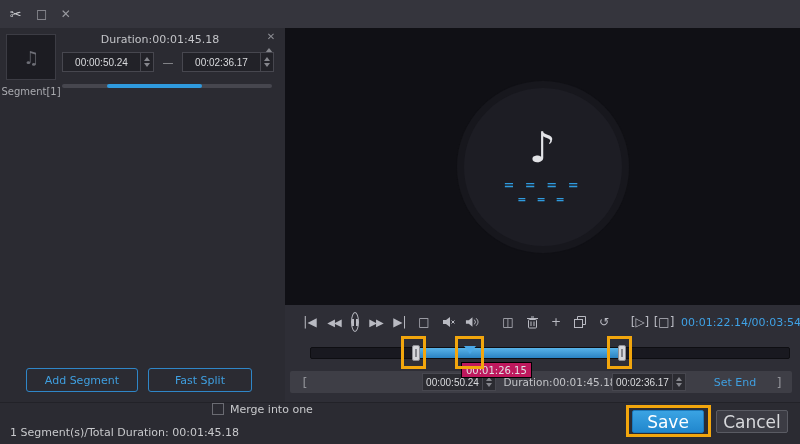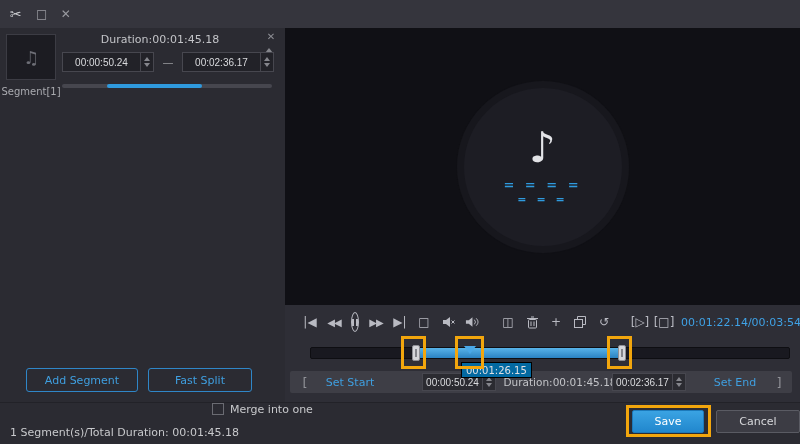--- a/index.html
+++ b/index.html
@@ -58,38 +58,38 @@
   .circle-btn i{display:block;width:2px;height:7px;background:#b9bac2;}
   .gap-left{margin-left:12px;}
   .time-display{margin-left:auto;margin-right:8px;color:#3fa2e6;font-size:11px;white-space:nowrap;}
 
   
   .timeline{position:absolute;left:310px;top:347px;width:480px;height:12px;background:#191920;border:1px solid #0e0e12;border-radius:2px;}
   .tl-sel{position:absolute;top:0;height:10px;background:linear-gradient(180deg,#58b3e9,#2a82c2);}
   .tl-handle{position:absolute;top:-3px;width:8px;height:16px;background:#d5d6da;border-radius:2px;border:1px solid #8e8f95;z-index:3;display:flex;align-items:center;justify-content:center;}
   .tl-handle i{display:block;width:2px;height:8px;background:#84858b;}
   .tl-marker{position:absolute;top:-2px;width:0;height:0;border-left:6px solid transparent;border-right:6px solid transparent;border-top:8px solid #4aa8e8;z-index:2;}
-  .tl-tooltip{position:absolute;left:461px;top:362px;min-width:70px;height:16px;background:#0369a1;border:1px solid #000;color:#dfe0e3;font-size:10px;display:flex;align-items:center;justify-content:center;z-index:6;padding:0 4px;}
+  .tl-tooltip{position:absolute;left:461px;top:362px;min-width:70px;height:16px;background:#be185d;border:1px solid #000;color:#dfe0e3;font-size:10px;display:flex;align-items:center;justify-content:center;z-index:6;padding:0 4px;}
 
   
   .trim-row{position:absolute;left:290px;top:371px;width:502px;height:22px;background:#3e3e46;border-radius:2px;}
   .trim-row .abs{position:absolute;top:0;height:22px;display:flex;align-items:center;justify-content:center;}
   .bracket{color:#909197;font-size:13px;}
   .trim-link{color:#3f9fe0;font-size:11px;cursor:default;}
   .trim-row .time-input{height:18px;width:74px;background:#2b2b31;top:2px;position:absolute;}
   .trim-duration{color:#c3c4c8;font-size:10.5px;}
 
   
   .footer{position:absolute;left:0;top:402px;width:800px;height:42px;background:#2b2b32;border-top:1px solid #222228;}
   .summary{position:absolute;left:10px;top:8px;height:42px;display:flex;align-items:center;font-size:11px;color:#c8c9cc;}
   .merge{position:absolute;left:212px;top:0;height:42px;display:flex;gap:6px;color:#c8c9cc;font-size:11px;}
   .merge input{appearance:none;-webkit-appearance:none;width:12px;height:12px;border:1px solid #6a6b72;background:transparent;margin:0;}
-  .footer-btn{position:absolute;top:410px;height:23px;border-radius:2px;font-size:11px;display:flex;align-items:center;justify-content:center;cursor:default;}
+  .footer-btn{position:absolute;top:410px;height:23px;border-radius:2px;font-size:17px;display:flex;align-items:center;justify-content:center;cursor:default;}
   .save-btn{left:632px;width:72px;background:linear-gradient(180deg,#3aa3e3,#2187cd);color:#fff;border:1px solid #1c79ba;}
-  .cancel-btn{left:716px;width:84px;background:#3c3c44;color:#d8d9dc;border:1px solid #5a5b63;}
+  .cancel-btn{left:716px;width:72px;background:#3c3c44;color:#d8d9dc;border:1px solid #5a5b63;}
 
   
   .hl{position:absolute;border:3px solid var(--highlight);z-index:10;background:transparent;}
   .hl1{left:401px;top:336px;width:25px;height:33px;}
   .hl2{left:455px;top:336px;width:29px;height:33px;}
   .hl3{left:607px;top:336px;width:25px;height:33px;}
   .hl4{left:626px;top:405px;width:85px;height:32px;}
 
   svg{display:block;}
 </style>
@@ -203,21 +203,20 @@
       </span>
     <span class="tl-handle" style="left: calc(65% - 4px);">
         <i></i>
       </span>
     <span class="tl-marker" style="left: calc(33.3% - 6px);"></span>
   </div>
   <div class="tl-tooltip">00:01:26.15</div>
 
   <div class="trim-row">
     <span class="abs bracket" style="left:8px;width:14px;">[</span>
-    <span class="abs trim-link" style="left:20px;width:80px;">Set Start</span>
     <div class="time-input" style="left:132px;">
       <input value="00:00:50.24" style="">
       <span class="spin">
         <span class="tri tri-up"></span>
         <span class="tri tri-down"></span>
       </span>
     </div>
     <span class="abs trim-duration" style="left:210px;width:120px;">Duration:00:01:45.18</span>
     <div class="time-input" style="left:322px;">
       <input value="00:02:36.17" style="">

